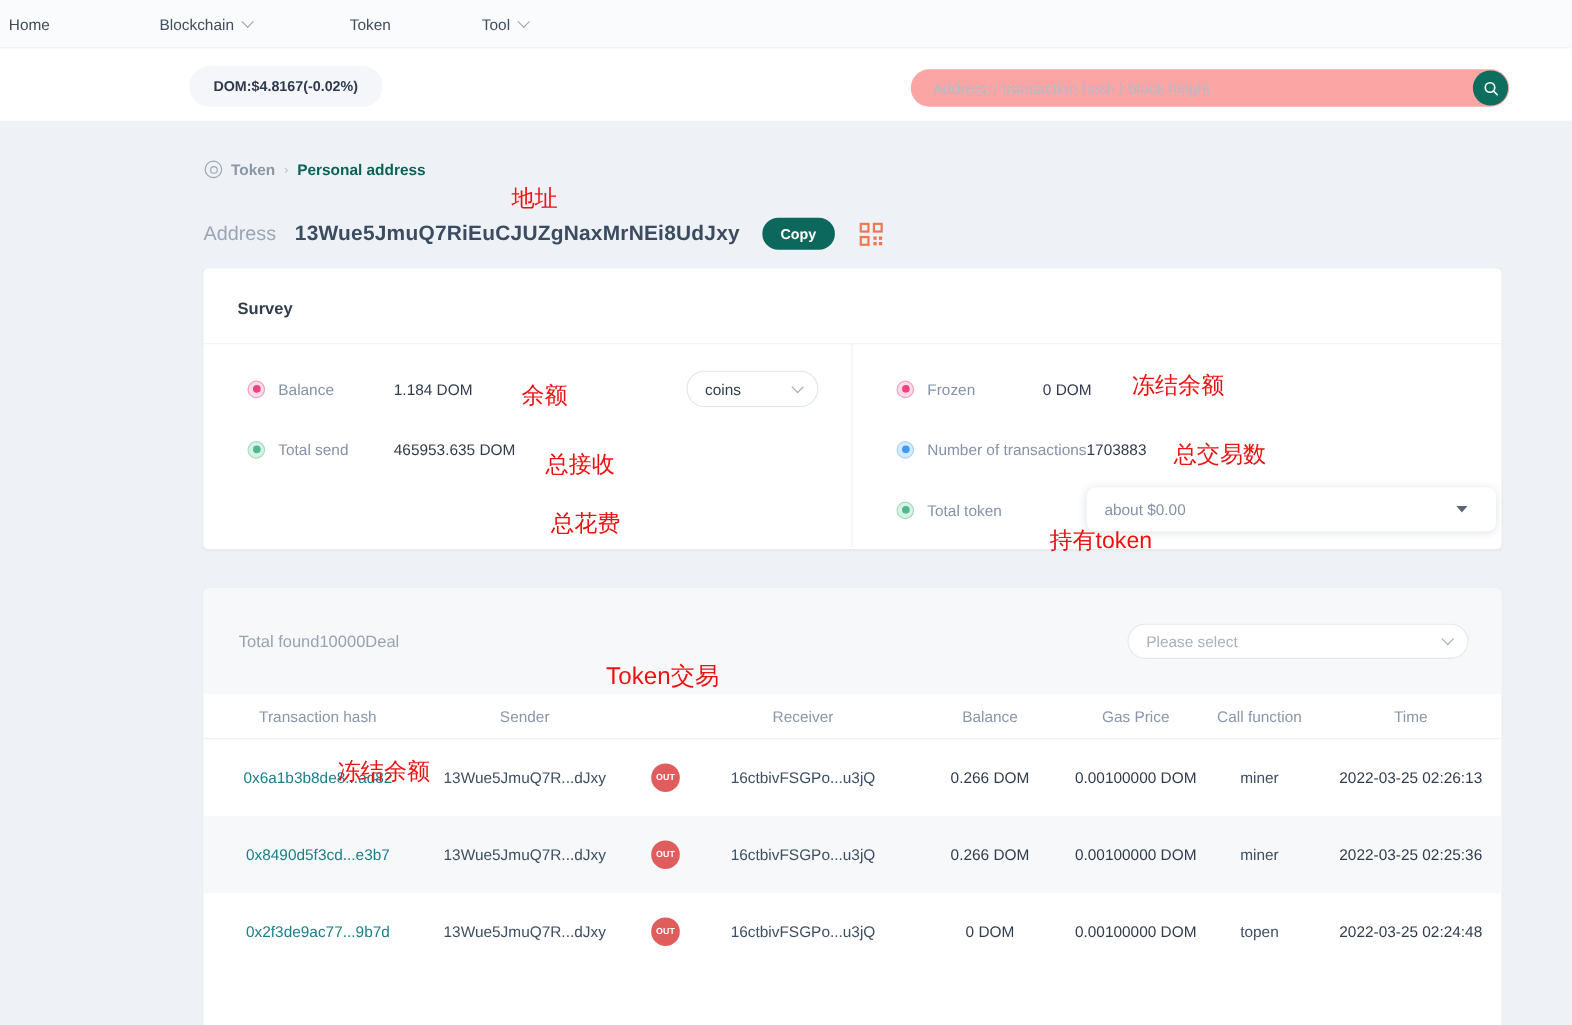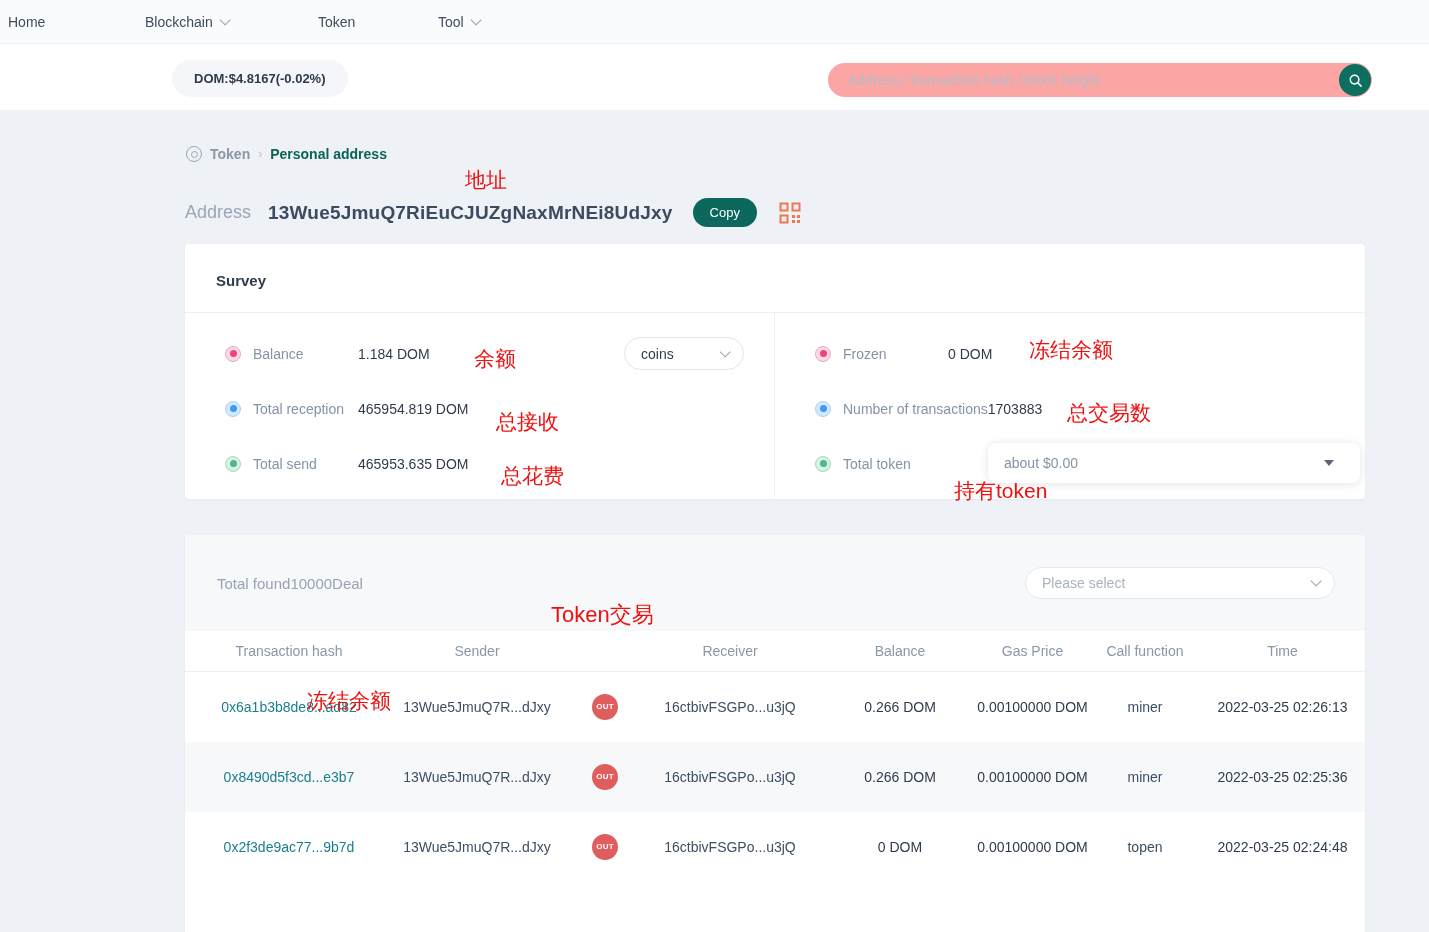--- a/index.html
+++ b/index.html
@@ -25,21 +25,21 @@
   .breadcrumb { position:absolute; left:186px; top:146px; display:flex; align-items:center; gap:8px; font-size:14px; }
   .crumb-token { color:#8b96a6; font-weight:600; }
   .crumb-sep { color:#b8c1cc; font-size:12px; }
   .crumb-current { color:#0b6358; font-weight:700; }
   .pin-icon { width:16px; height:16px; border:1.5px solid #9aa5b2; border-radius:50%; position:relative; display:inline-block; }
   .pin-icon::after { content:""; position:absolute; left:4px; top:4px; width:5px; height:5px; border-radius:50%; border:1.5px solid #9aa5b2; }
 
   .address-row { position:absolute; left:185px; top:198px; display:flex; align-items:center; }
   .addr-label { color:#9aa6b6; font-size:18px; margin-right:17px; }
   .addr-value { color:#3c4b60; font-size:19px; font-weight:600; letter-spacing:.2px; }
-  .copy-btn { margin-left:20px; height:29px; padding:0 17px; border:none; border-radius:15px; background:#0c685c; color:#fff; font-size:13px; cursor:pointer; font-family:inherit; }
+  .copy-btn { margin-left:20px; height:29px; padding:0 17px; border:none; border-radius:15px; background:#0c685c; color:#fff; font-size:13px; cursor:pointer; font-family:inherit;font-weight:bold; }
   .qr-icon { margin-left:22px; cursor:pointer; display:flex; }
 
   
   .card { position:absolute; background:#fff; border-radius:4px; box-shadow:0 1px 3px rgba(30,50,80,.04); }
   .survey-card { left:185px; top:244px; width:1180px; height:255px; }
   .survey-title { padding:28px 0 0 31px; font-size:15px; font-weight:600; color:#303c4c; }
   .survey-divider { position:absolute; left:0; top:68px; width:100%; height:1px; background:#eef1f4; }
   .survey-body { position:absolute; top:69px; left:0; width:100%; height:184px; display:flex; }
   .survey-col { width:590px; padding:13px 0 0 40px; position:relative; }
   .survey-col.left { border-right:1px solid #eef1f4; }
@@ -166,25 +166,20 @@
         <div class="stat-row">
           <span class="dot pink"></span>
           <span class="stat-label">Balance</span>
           <span class="stat-value">1.184 DOM</span>
           <div class="coins-select">
             <span class="sel-text">coins</span>
             <span class="chev"></span>
           </div>
         </div>
         <div class="stat-row">
-          <span class="dot blue"></span>
-          <span class="stat-label">Total reception</span>
-          <span class="stat-value">465954.819 DOM</span>
-        </div>
-        <div class="stat-row">
           <span class="dot green"></span>
           <span class="stat-label">Total send</span>
           <span class="stat-value">465953.635 DOM</span>
         </div>
       </div>
 
       <div class="survey-col right">
         <div class="stat-row">
           <span class="dot pink"></span>
           <span class="stat-label">Frozen</span>

